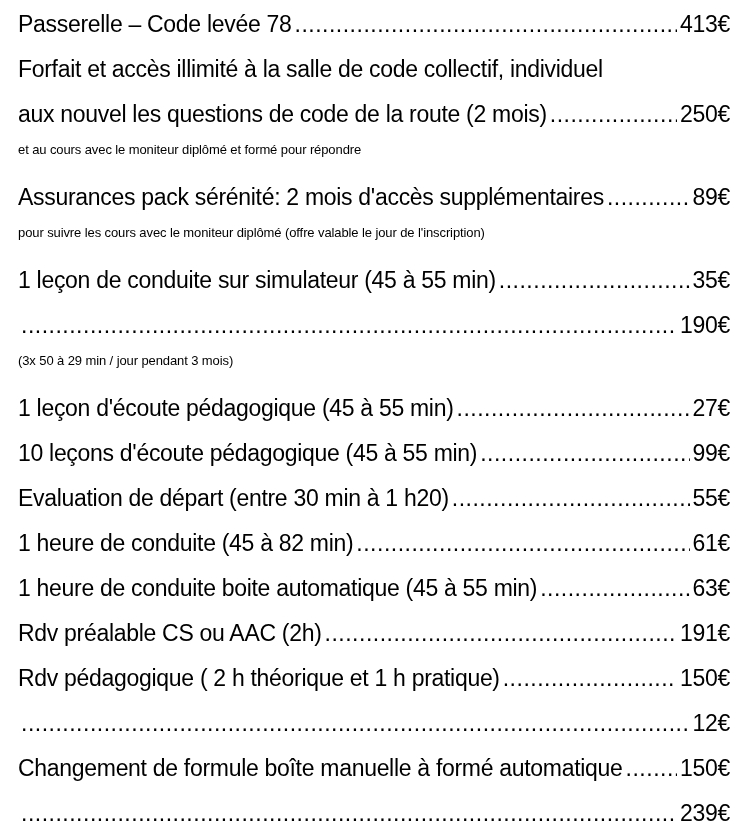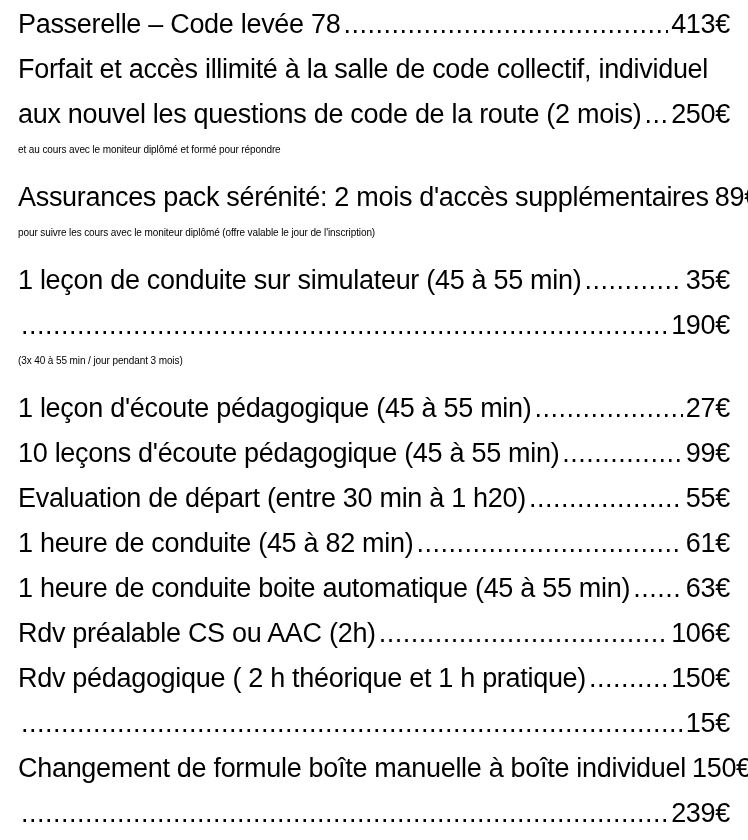--- a/index.html
+++ b/index.html
@@ -14,21 +14,21 @@
     -webkit-font-smoothing: antialiased;
   }
   main[data-name="price-list"] {
     padding: 2px 18px 0 18px;
   }
   .row {
     display: flex;
     align-items: baseline;
   }
   .row.item, .row.text {
-    font-size: 27px;
+    font-size: 23px;
     line-height: 45px;
     letter-spacing: -0.3px;
     font-weight: 400;
   }
   .label {
     white-space: nowrap;
     flex: 0 0 auto;
   }
   .dots {
     flex: 1 1 0;
@@ -37,21 +37,21 @@
     white-space: nowrap;
     margin: 0 3px;
     letter-spacing: 0.5px;
   }
   .price {
     flex: 0 0 auto;
     white-space: nowrap;
     text-align: center;
   }
   .row.note {
-    font-size: 10px;
+    font-size: 13px;
     line-height: 22px;
     padding: 2px 0 14px 0;
     letter-spacing: -0.1px;
   }
 </style>
 </head>
 <body>
 
 <main data-name="price-list">
     <div class="row item" data-name="price-row">
@@ -81,21 +81,21 @@
     <div class="row item" data-name="price-row">
     <span class="label" data-name="item-label">1 leçon de conduite sur simulateur (45 à 55 min)</span>
     <span class="dots" data-name="leader-dots">................................................................................................................................................................................................</span>
     <span class="price" data-name="item-price">35€</span>
   </div>
     <div class="row item" data-name="price-row">
     <span class="dots" data-name="leader-dots">................................................................................................................................................................................................</span>
     <span class="price" data-name="item-price">190€</span>
   </div>
     <div class="row note" data-name="price-row-note">
-    <span class="note-label" data-name="note-label">(3x 40 à 55 min / jour pendant 3 mois)</span>
+    <span class="note-label" data-name="note-label">(3x 50 à 29 min / jour pendant 3 mois)</span>
   </div>
     <div class="row item" data-name="price-row">
     <span class="label" data-name="item-label">1 leçon d'écoute pédagogique (45 à 55 min)</span>
     <span class="dots" data-name="leader-dots">................................................................................................................................................................................................</span>
     <span class="price" data-name="item-price">27€</span>
   </div>
     <div class="row item" data-name="price-row">
     <span class="label" data-name="item-label">10 leçons d'écoute pédagogique (45 à 55 min)</span>
     <span class="dots" data-name="leader-dots">................................................................................................................................................................................................</span>
     <span class="price" data-name="item-price">99€</span>
@@ -111,33 +111,33 @@
     <span class="price" data-name="item-price">61€</span>
   </div>
     <div class="row item" data-name="price-row">
     <span class="label" data-name="item-label">1 heure de conduite boite automatique (45 à 55 min)</span>
     <span class="dots" data-name="leader-dots">................................................................................................................................................................................................</span>
     <span class="price" data-name="item-price">63€</span>
   </div>
     <div class="row item" data-name="price-row">
     <span class="label" data-name="item-label">Rdv préalable CS ou AAC (2h)</span>
     <span class="dots" data-name="leader-dots">................................................................................................................................................................................................</span>
-    <span class="price" data-name="item-price">106€</span>
+    <span class="price" data-name="item-price">191€</span>
   </div>
     <div class="row item" data-name="price-row">
     <span class="label" data-name="item-label">Rdv pédagogique ( 2 h théorique et 1 h pratique)</span>
     <span class="dots" data-name="leader-dots">................................................................................................................................................................................................</span>
     <span class="price" data-name="item-price">150€</span>
   </div>
     <div class="row item" data-name="price-row">
     <span class="dots" data-name="leader-dots">................................................................................................................................................................................................</span>
-    <span class="price" data-name="item-price">15€</span>
+    <span class="price" data-name="item-price">12€</span>
   </div>
     <div class="row item" data-name="price-row">
-    <span class="label" data-name="item-label">Changement de formule boîte manuelle à boîte individuel</span>
+    <span class="label" data-name="item-label">Changement de formule boîte manuelle à formé automatique</span>
     <span class="dots" data-name="leader-dots">................................................................................................................................................................................................</span>
     <span class="price" data-name="item-price">150€</span>
   </div>
     <div class="row item" data-name="price-row">
     <span class="dots" data-name="leader-dots">................................................................................................................................................................................................</span>
     <span class="price" data-name="item-price">239€</span>
   </div>
   </main>
 
 </body></html>

